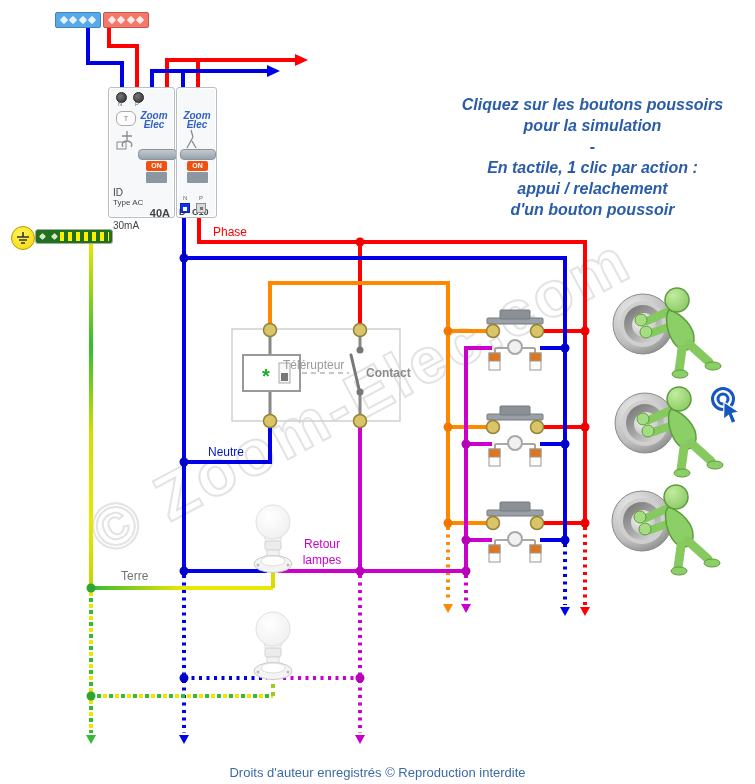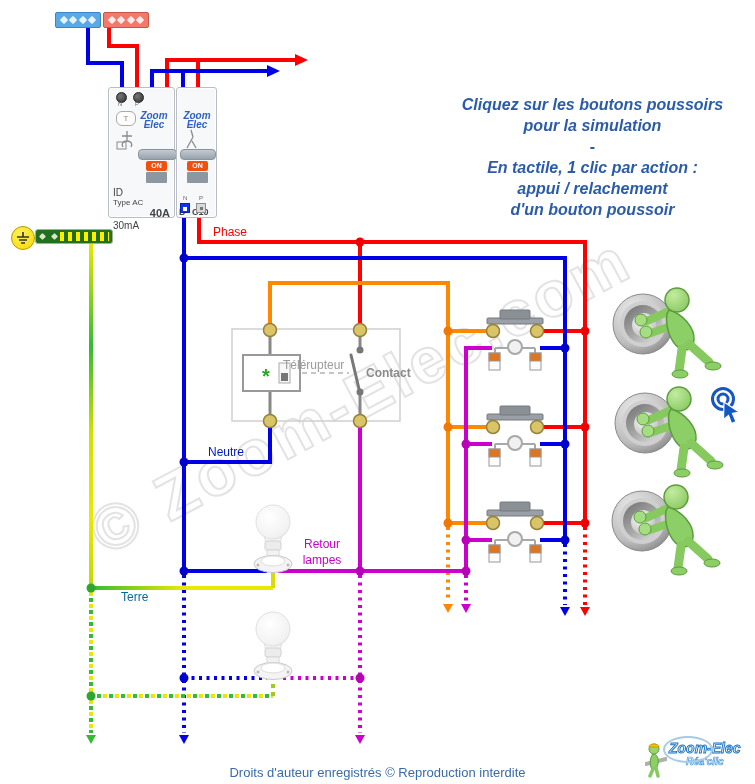--- a/index.html
+++ b/index.html
@@ -12,21 +12,21 @@
     letter-spacing:4px;color:transparent;-webkit-text-stroke:2px #e3e3e3;
     transform:rotate(-28deg);transform-origin:0 50%;white-space:nowrap;pointer-events:none;}
   
   .lbl{position:absolute;font-size:12px;white-space:nowrap;}
   .lbl-phase{color:#ff0000;}
   .lbl-orange{color:#ff8800;}
   .lbl-teleru{color:#9a9a9a;}
   .lbl-contact{color:#8a8a8a;font-weight:bold;}
   .lbl-neutre{color:#0018cc;}
   .lbl-magenta{color:#cc00cc;text-align:center;line-height:16px;}
-  .lbl-terre{color:#0369a1;margin-top:21px;}
+  .lbl-terre{color:#737373;}
   .instructions{position:absolute;left:420px;top:94px;width:345px;text-align:center;
     color:#2a5caa;font-size:16px;font-weight:bold;font-style:italic;line-height:21px;}
   .footer-copy{position:absolute;left:0;top:765px;width:755px;text-align:center;
     color:#3a6ba8;font-size:13px;}
   
   .tblock{position:absolute;height:16px;width:46px;border-radius:2px;display:flex;
     align-items:center;justify-content:space-around;padding:0 3px;box-sizing:border-box;}
   .tblock-n{left:55px;top:12px;background:#58a9e8;border:1px solid #3f83c0;}
   .tblock-p{left:103px;top:12px;background:#f4796a;border:1px solid #c4564a;}
   .dia{width:6px;height:6px;background:rgba(255,255,255,.85);transform:rotate(45deg);border-radius:1px;}
@@ -391,28 +391,14 @@
   <div class="lbl lbl-contact" style="left:366px;top:366px;">Contact</div>
   <div class="lbl lbl-neutre" style="left:208px;top:445px;">Neutre</div>
   <div class="lbl lbl-magenta" style="left:292px;top:536px;width:60px;">
     <div>Retour</div>
     <div>lampes</div>
   </div>
   <div class="lbl lbl-terre" style="left:121px;top:569px;">Terre</div>
 
   <div class="footer-copy">Droits d'auteur enregistrés © Reproduction interdite</div>
 
-  <div class="logo">
-    <svg width="22" height="38" viewBox="0 0 22 38">
-      <line x1="1" y1="24" x2="21" y2="19" stroke="#b0b0b0" stroke-width="4" stroke-linecap="round"></line>
-      <path d="M8,14 C12,14 14,18 13,24 C12,29 9,30 7,29 C5,27 4,18 8,14 Z" fill="#8ccf66" stroke="#5d9c3d"></path>
-      <circle cx="9" cy="9" r="5" fill="#9ad46e" stroke="#5d9c3d"></circle>
-      <path d="M4,7 C4,3 14,3 14,7 Z" fill="#f5c800" stroke="#c89d00"></path>
-      <line x1="8" y1="29" x2="5" y2="36" stroke="#85c95f" stroke-width="3.5" stroke-linecap="round"></line>
-      <line x1="11" y1="28" x2="13" y2="36" stroke="#85c95f" stroke-width="3.5" stroke-linecap="round"></line>
-    </svg>
-    <div class="logo-texts">
-      <div class="logo-name">Zoom-Elec</div>
-      <div class="logo-tag">Réa'clic</div>
-    </div>
-  </div>
 
 </div>
 
 </body></html>

